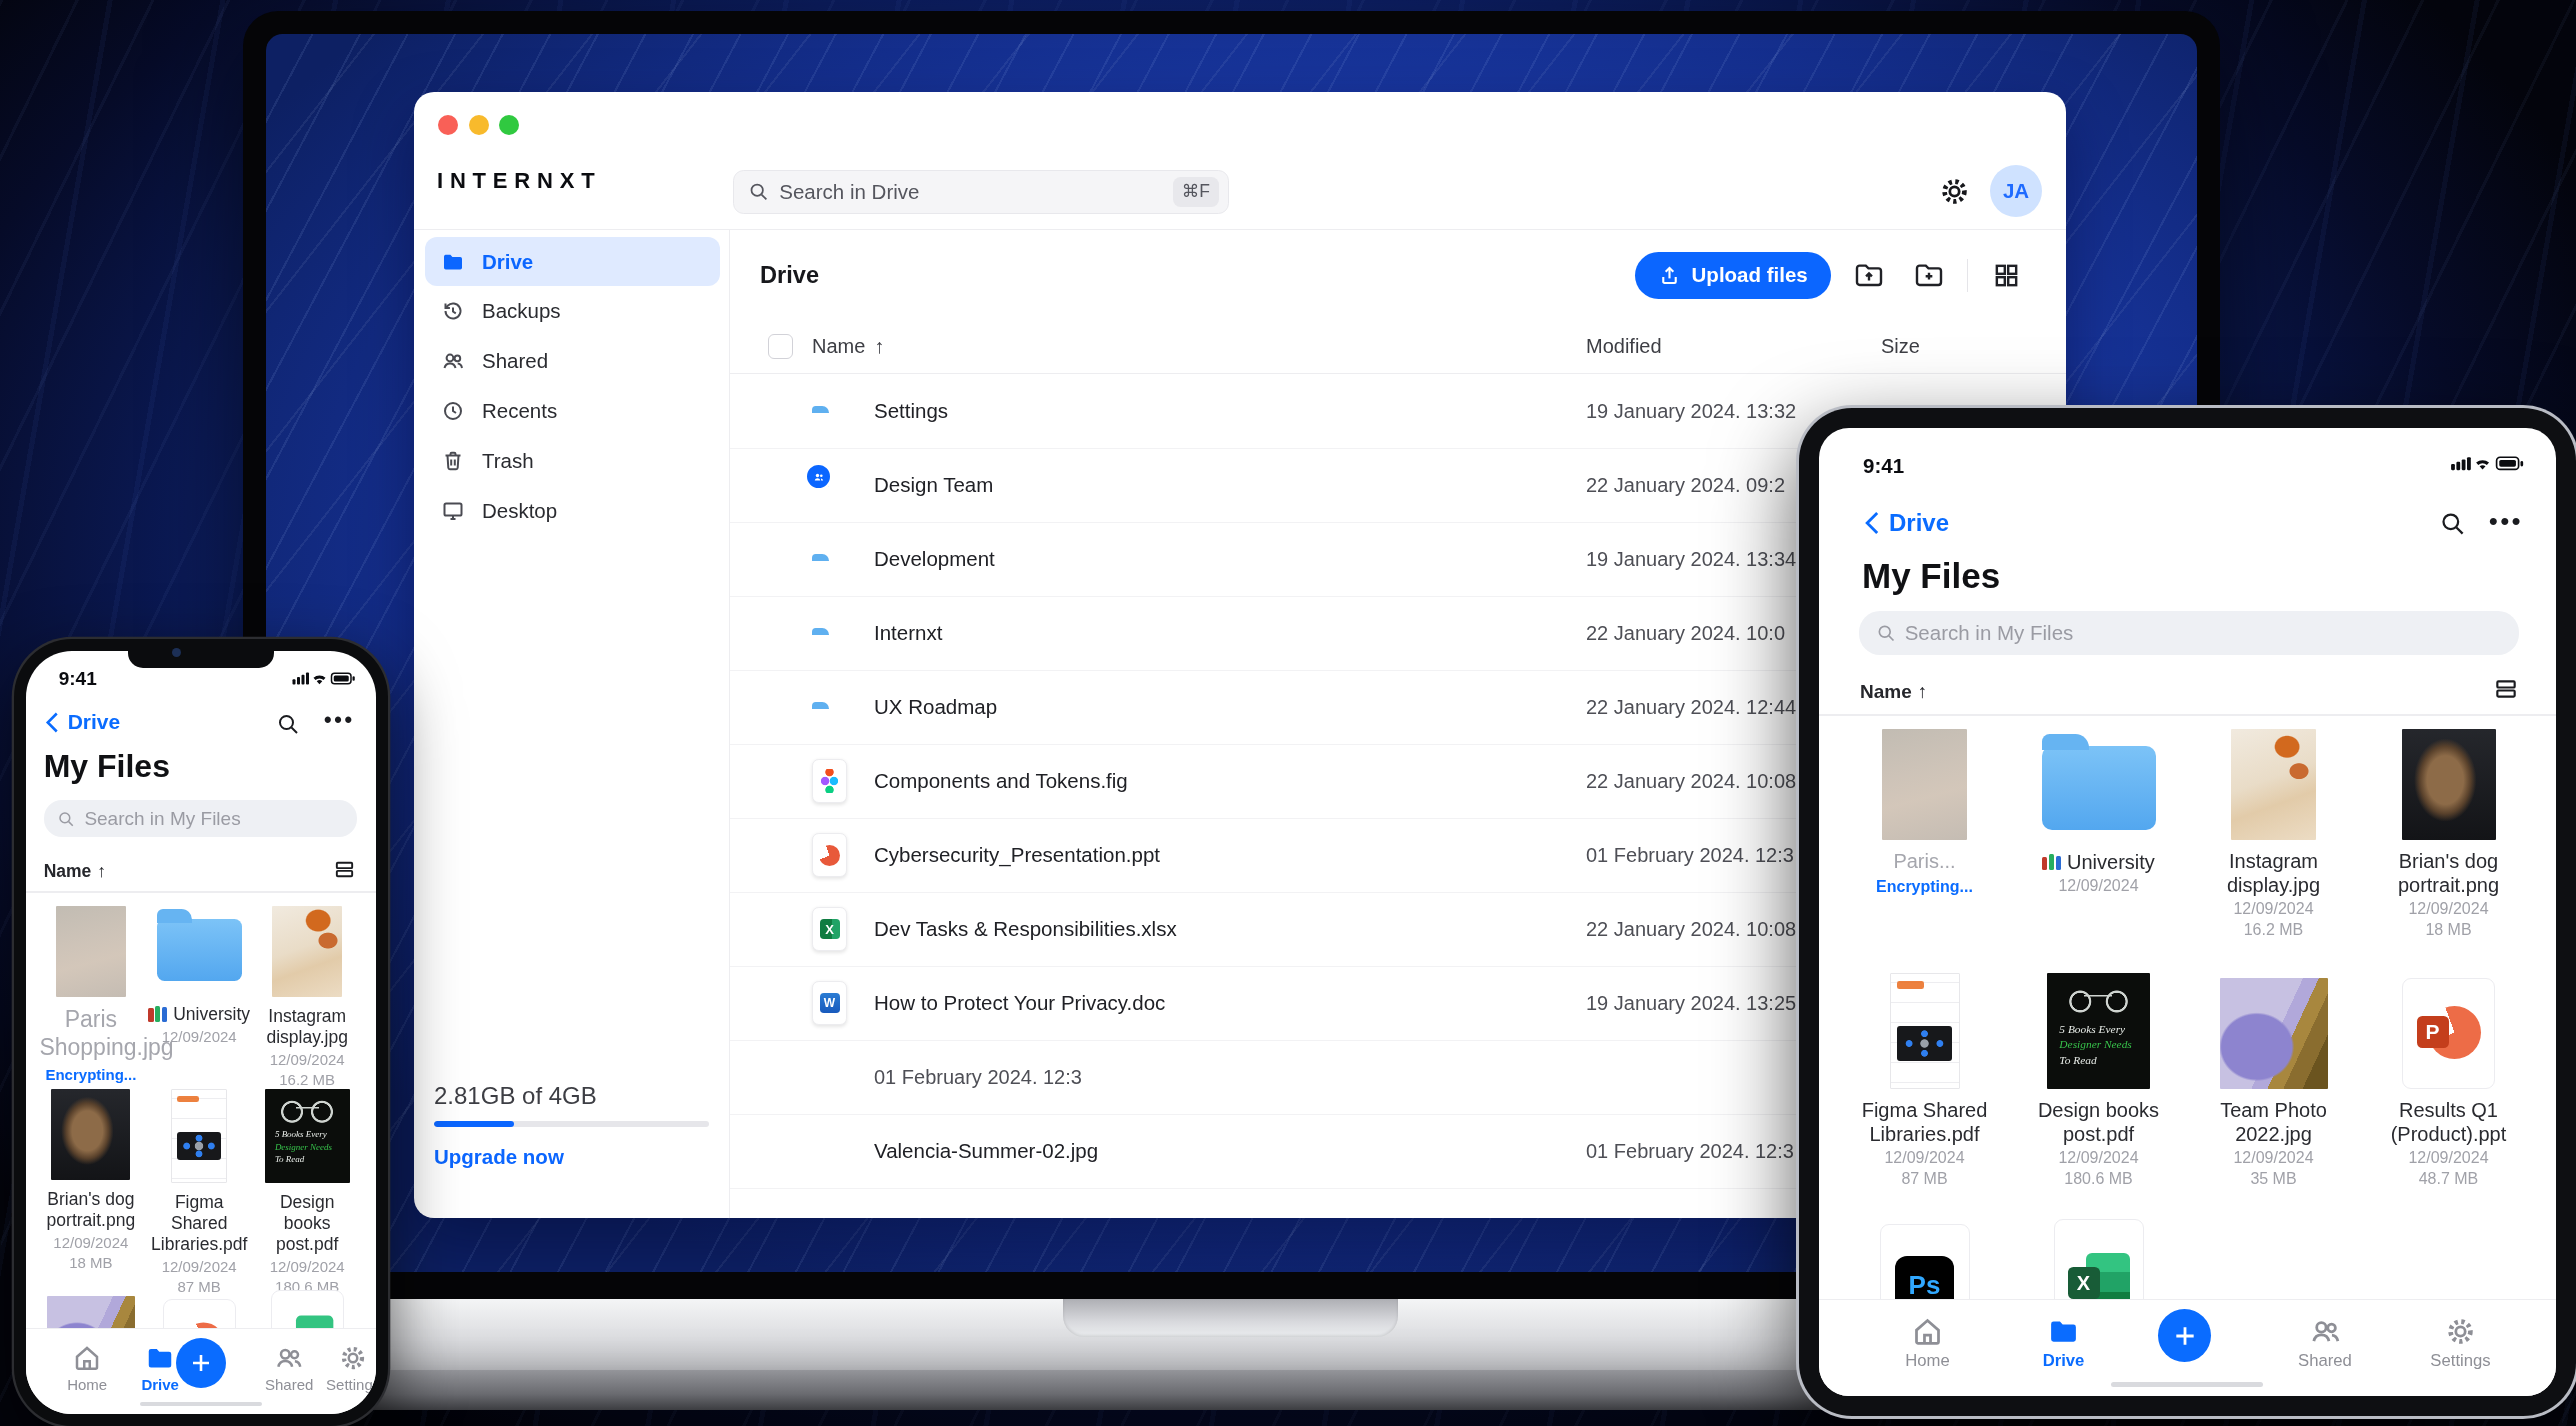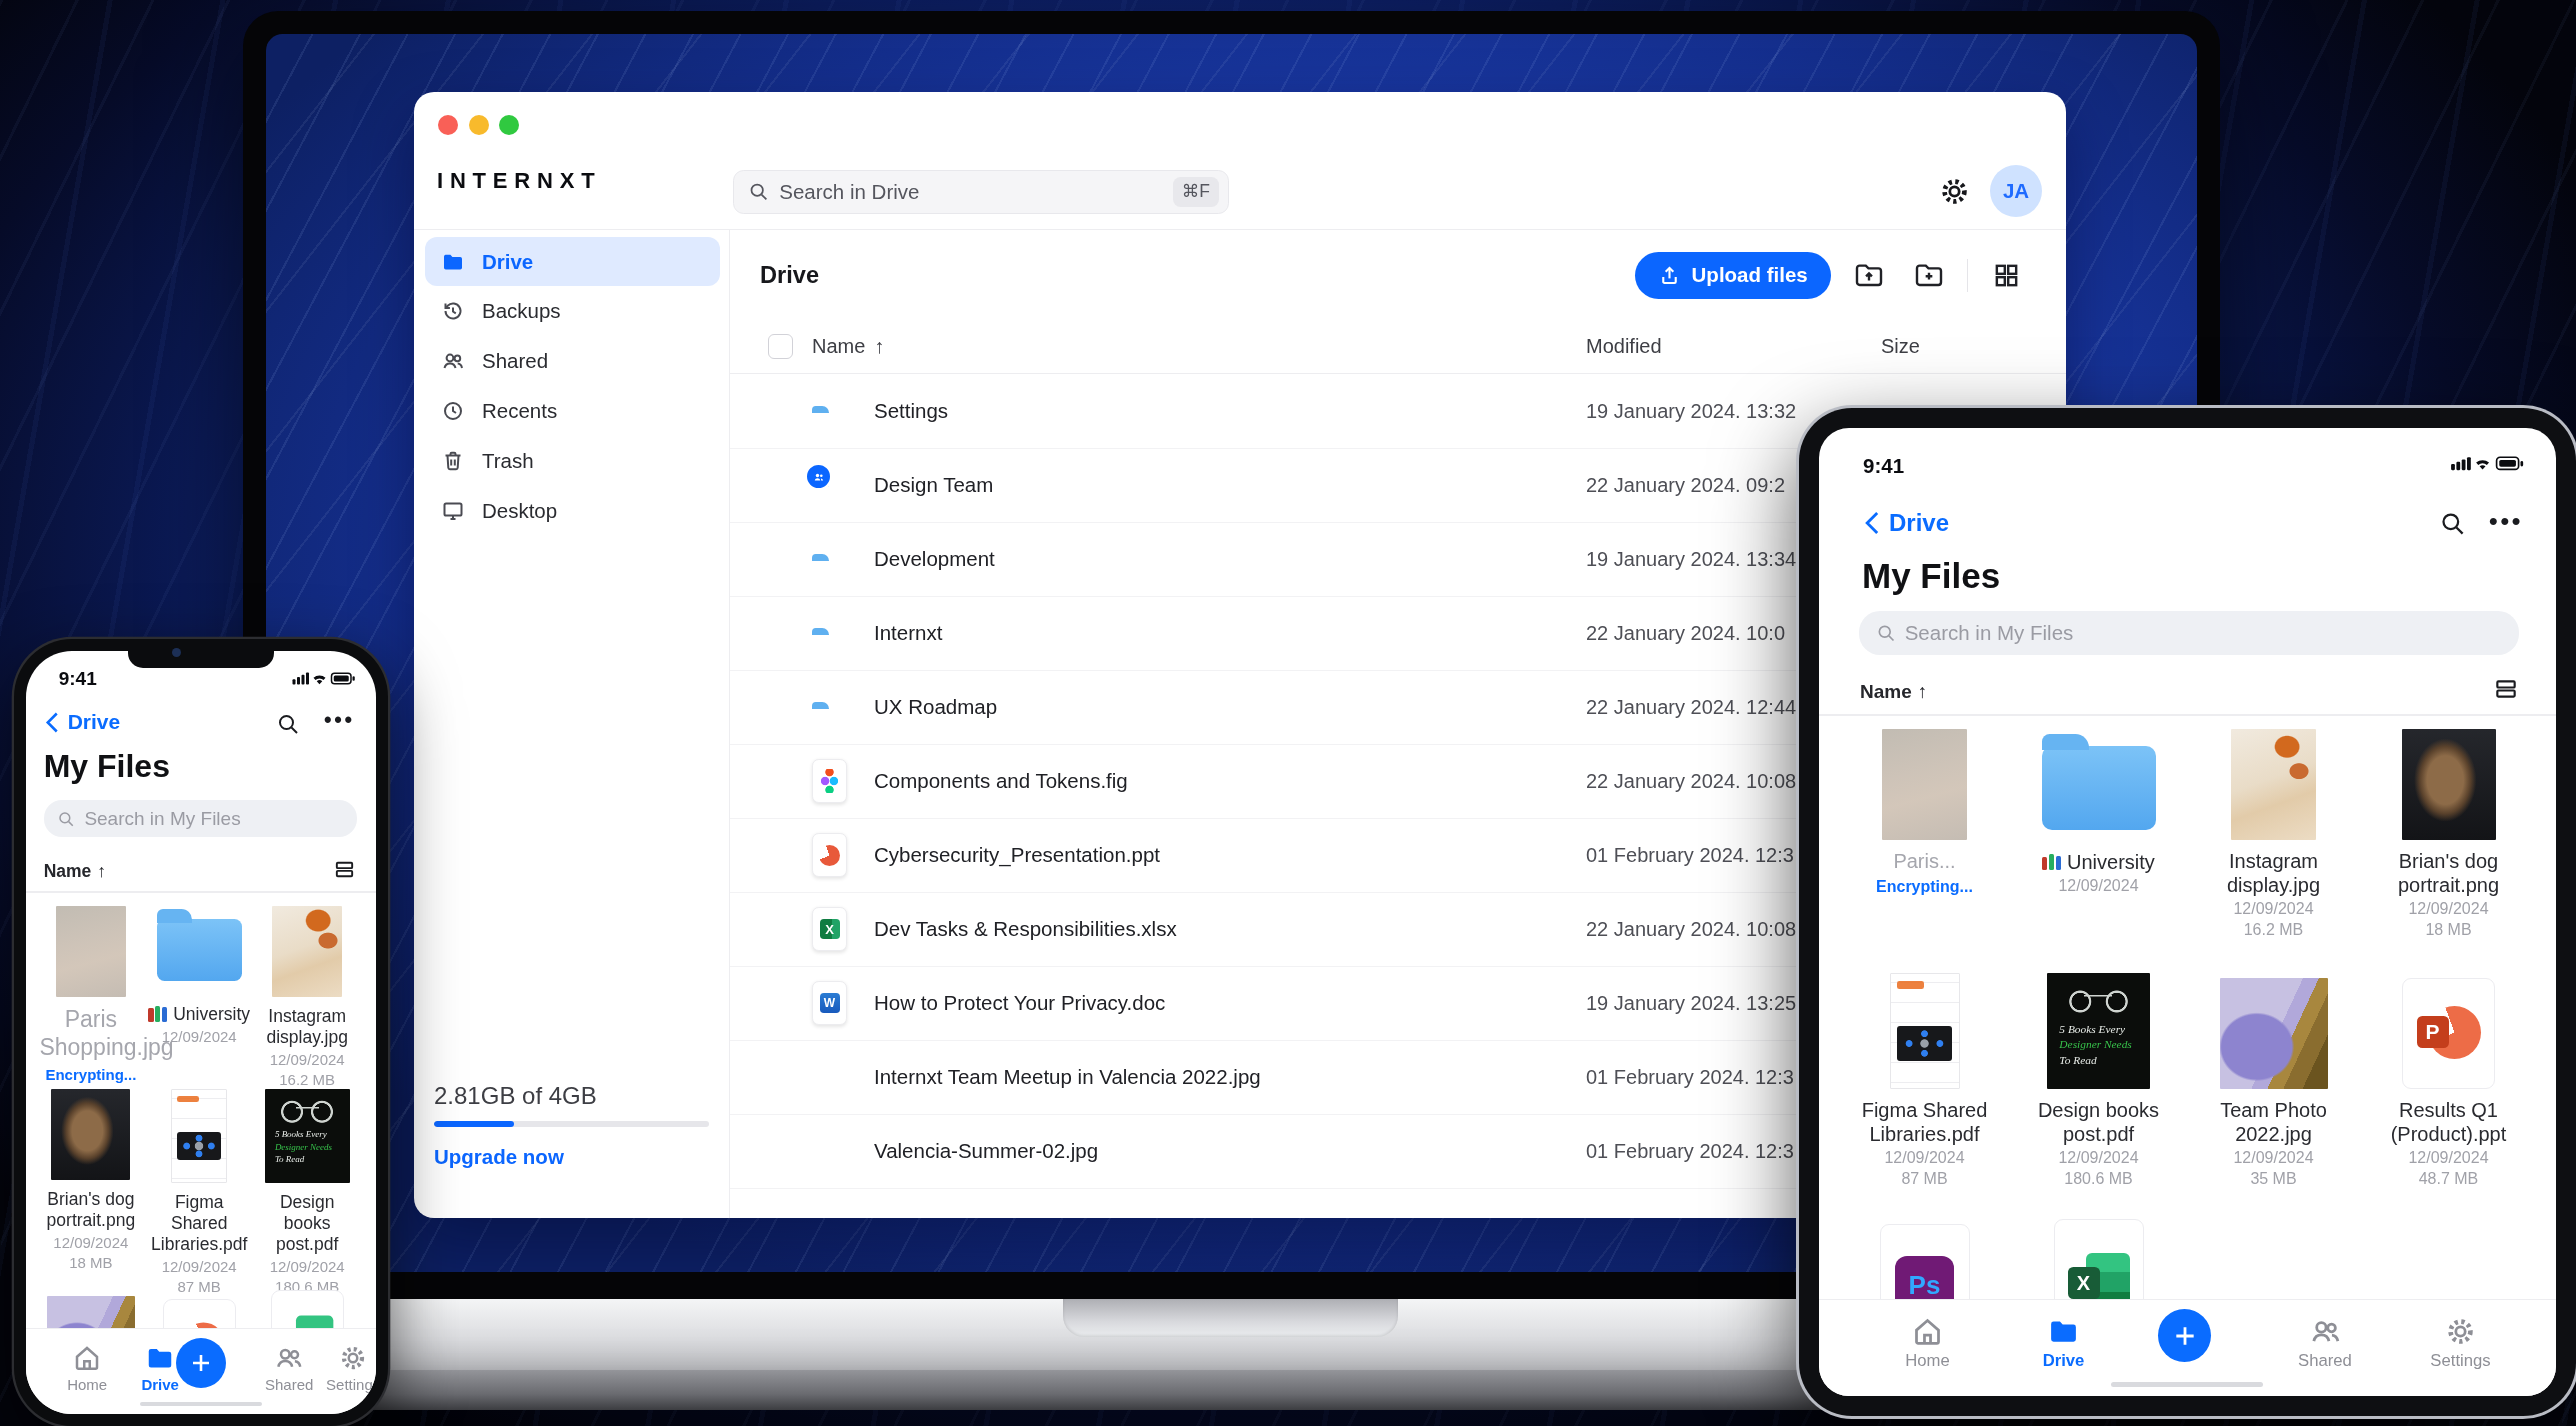--- a/index.html
+++ b/index.html
@@ -150,21 +150,21 @@
   .g-ppt-big{position:relative;width:64px;height:55px;}
   .g-ppt-big .pie{position:absolute;right:0;top:0;width:53px;height:53px;border-radius:50%;
        background:conic-gradient(from -20deg,#ed6c47 0 268deg,#fff 268deg 360deg);}
   .g-ppt-big .sq{position:absolute;left:0;top:10.6px;width:32px;height:32px;border-radius:5.3px;background:#c43e1c;
        color:#fff;font-weight:bold;font-size:21px;display:flex;align-items:center;justify-content:center;}
   .g-xl-big{position:relative;width:62px;height:59px;}
   .g-xl-big .sheet{position:absolute;right:0;top:0;width:44px;height:59px;border-radius:6px;
        background:linear-gradient(180deg,#33c481 0 33%,#21a366 33% 66%,#107c41 66%);}
   .g-xl-big .sq{position:absolute;left:0;top:14.5px;width:32px;height:32px;border-radius:5.3px;background:#185c37;
        color:#fff;font-weight:bold;font-size:20px;display:flex;align-items:center;justify-content:center;}
-  .g-ps-big{width:59px;height:59px;border-radius:12px;background:#701a75;color:#31a8ff;
+  .g-ps-big{width:59px;height:59px;border-radius:12px;background:#000000;color:#31a8ff;
        font-weight:bold;font-size:26px;display:flex;align-items:center;justify-content:center;}
 
   .mnav{position:absolute;left:0;right:0;bottom:0;background:#fff;border-top:1.5px solid #ededf0;}
   .mnav .it{position:absolute;text-align:center;color:#8e8f96;}
   .mnav .it .lb{display:block;margin-top:3px;}
   .mnav .it.active{color:#0a6cff;font-weight:bold;}
   .fab{position:absolute;border-radius:50%;background:#0a6cff;color:#fff;display:flex;align-items:center;justify-content:center;}
   .hbar{position:absolute;background:#d9dade;border-radius:3px;}
 
   
@@ -400,21 +400,20 @@
                         <span class="g-doc">W</span>
                       </span>
                     </span>
                     <span class="nm">How to Protect Your Privacy.doc</span>
                     <span class="md">19 January 2024. 13:25</span>
                     <span></span>
                   </div>
                 <div class="row">
                     <span></span>
                     <span class="icon-cell"><span class="th t-meetup"></span></span>
-                    <span class="nm">Internxt Team Meetup in Valencia 2022.jpg</span>
                     <span class="md">01 February 2024. 12:3</span>
                     <span></span>
                   </div>
                 <div class="row">
                     <span></span>
                     <span class="icon-cell"><span class="th t-val"></span></span>
                     <span class="nm">Valencia-Summer-02.jpg</span>
                     <span class="md">01 February 2024. 12:3</span>
                     <span></span>
                   </div>

